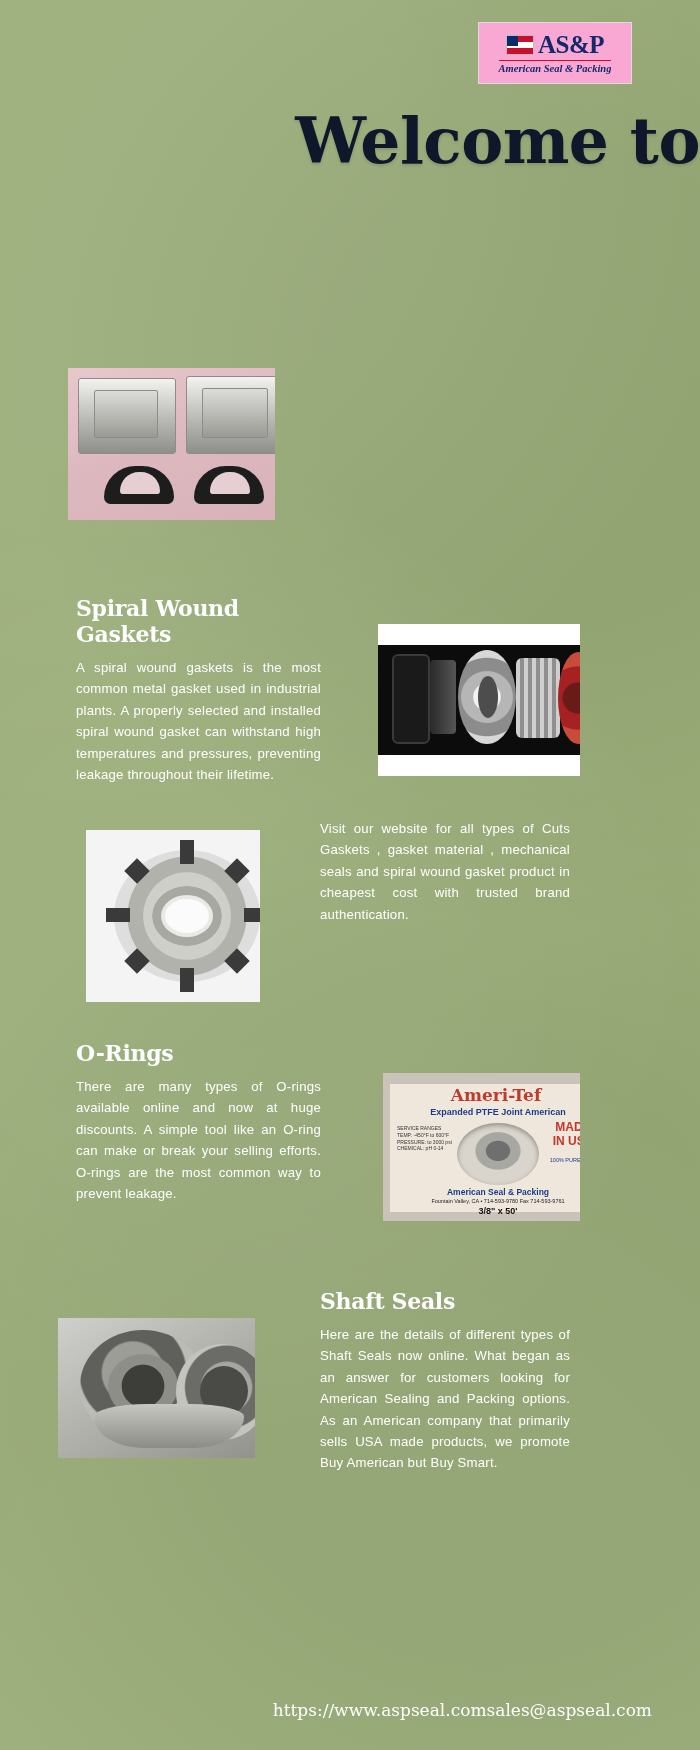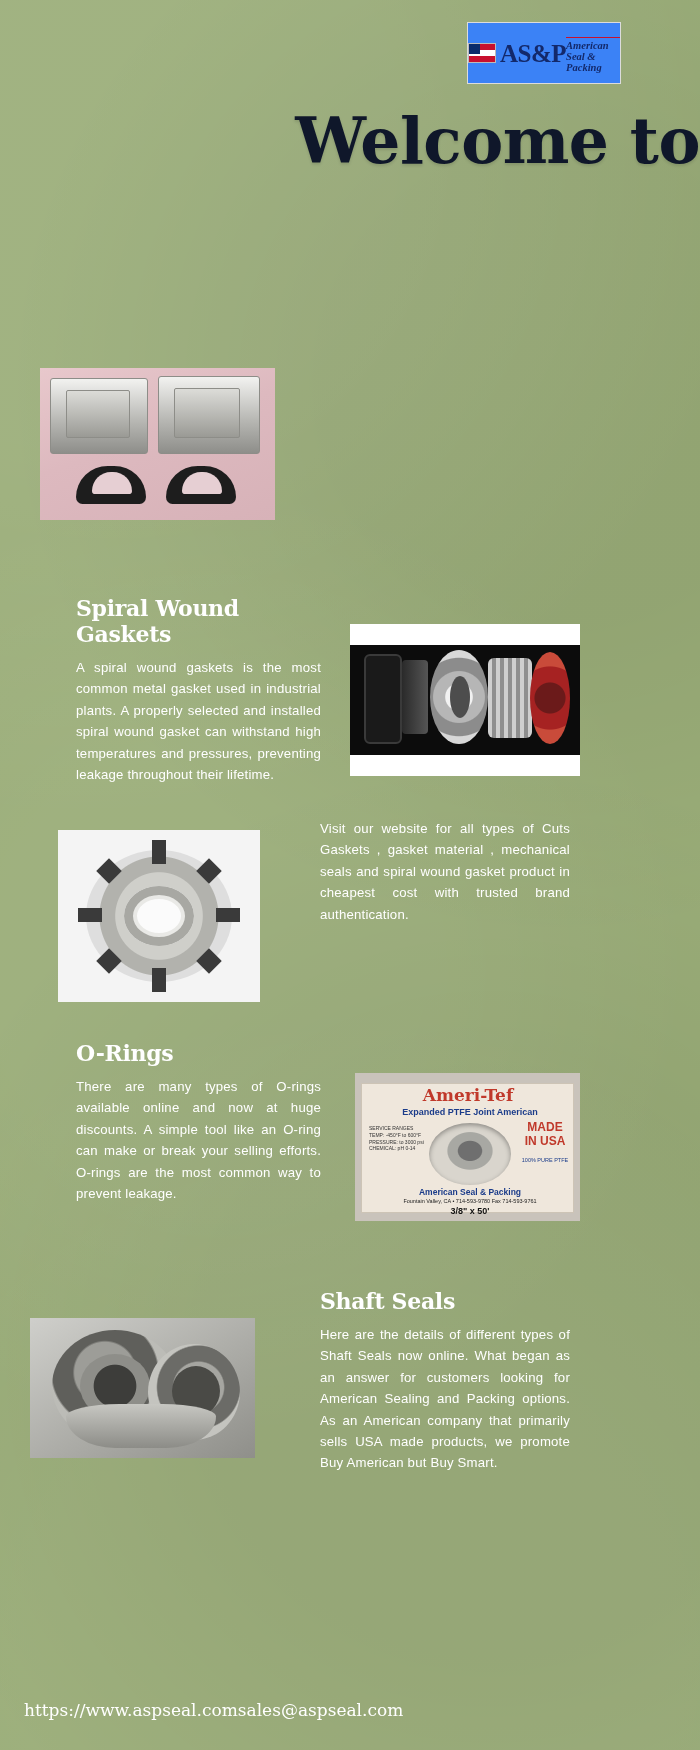--- a/index.html
+++ b/index.html
@@ -28,30 +28,30 @@
   }
   .page {
     position: relative;
     width: 700px;
     height: 1750px;
   }
 
   
   .logo-box {
     position: absolute;
-    left: 467px;
+    left: 478px;
     top: 22px;
     width: 152px;
     height: 60px;
-    background: #3b82f6;
+    background: #f9a8d4;
     border: 1px solid #dcdcdc;
     display: flex;
     align-items: center;
     justify-content: center;
-    flex-direction: row;
+    flex-direction: column;
   }
   .logo-row {
     display: flex;
     align-items: center;
     gap: 4px;
   }
   .logo-flag {
     width: 26px;
     height: 18px;
     background:
@@ -117,21 +117,21 @@
     font-size: 13.2px;
     line-height: 1.62;
     text-align: justify;
     letter-spacing: 0.2px;
   }
 
   .photo {
     position: absolute;
     overflow: hidden;
   }
-  .photo .inner { width: 100%; height: 100%; position: relative; }
+  .photo .inner { width: 100%; height: 100%; position: relative; margin-left: 28px; }
 
   
   .ph1 .inner {
     background: linear-gradient(160deg, #e8c8cc 0%, #ddb9bf 45%, #d7b2b8 100%);
   }
   .ph1 .part {
     position: absolute;
     background: linear-gradient(180deg,#f2f2f0,#b9b9b5 55%,#8e8e8a);
     border: 1px solid #8d8d88;
   }
@@ -158,22 +158,22 @@
   
   .ph5 .inner { background: linear-gradient(150deg,#cfcfcb,#a9a9a4 60%,#8f8f8a); }
 
   
   .footer {
     position: absolute;
     left: 0;
     bottom: 30px;
     width: 700px;
     display: flex;
-    justify-content: flex-start;
-    padding: 0 24px;
+    justify-content: flex-end;
+    padding: 0 48px;
     box-sizing: border-box;
     color: #ffffff;
     font-family: "DejaVu Serif", serif;
     font-size: 17px;
   }
   .footer a { color: #ffffff; text-decoration: none; }
 </style>
 </head>
 <body>
 

